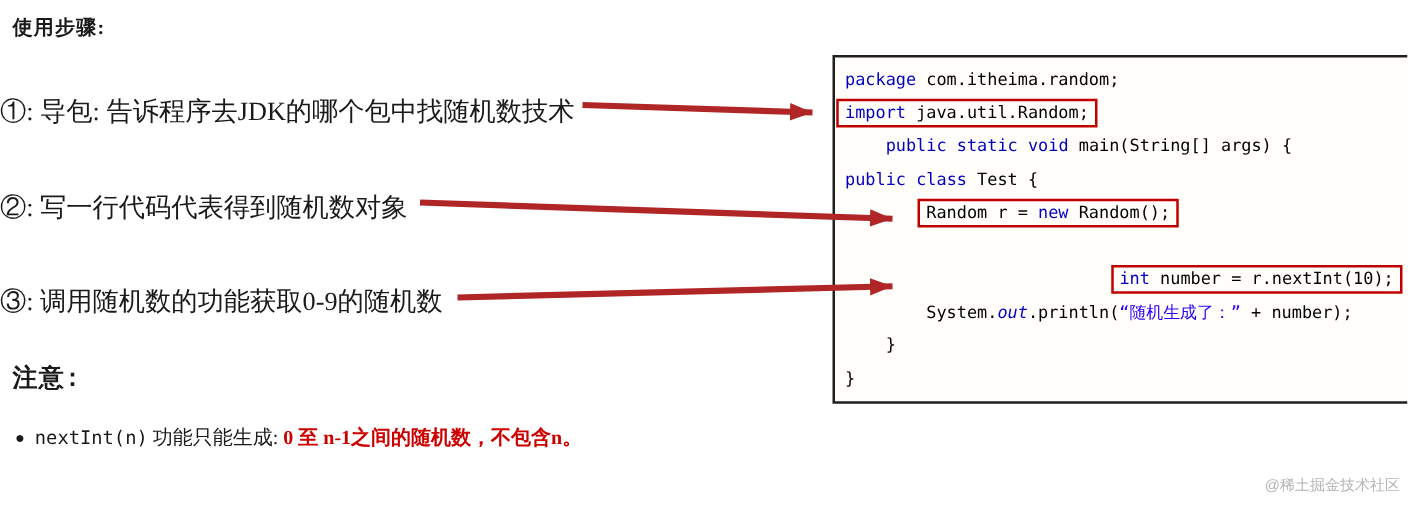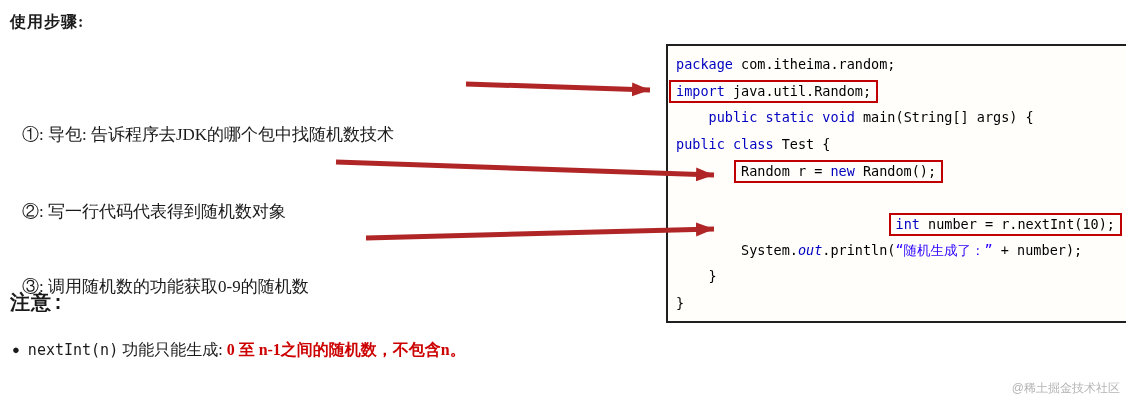--- a/index.html
+++ b/index.html
@@ -9,22 +9,22 @@
     background:#ffffff;
     overflow:hidden;
     font-family:"Liberation Serif","DejaVu Serif",serif;
     color:#1a1a1a;
   }
   .title{
     position:absolute;left:10px;top:12px;
     font-size:16px;font-weight:bold;letter-spacing:1px;
   }
   .step{
-    position:absolute;left:22px;
-    font-size:17px;white-space:nowrap;margin-top:48px;
+    position:absolute;left:0;
+    font-size:21px;white-space:nowrap;
   }
   #step1{top:75px;}
   #step2{top:152px;}
   #step3{top:227px;}
   .note-title{
     position:absolute;left:10px;top:289px;
     font-size:20px;font-weight:bold;letter-spacing:1px;font-family:Liberation Mono, monospace;
   }
   .note{
     position:absolute;left:12px;top:336px;width:505px;

